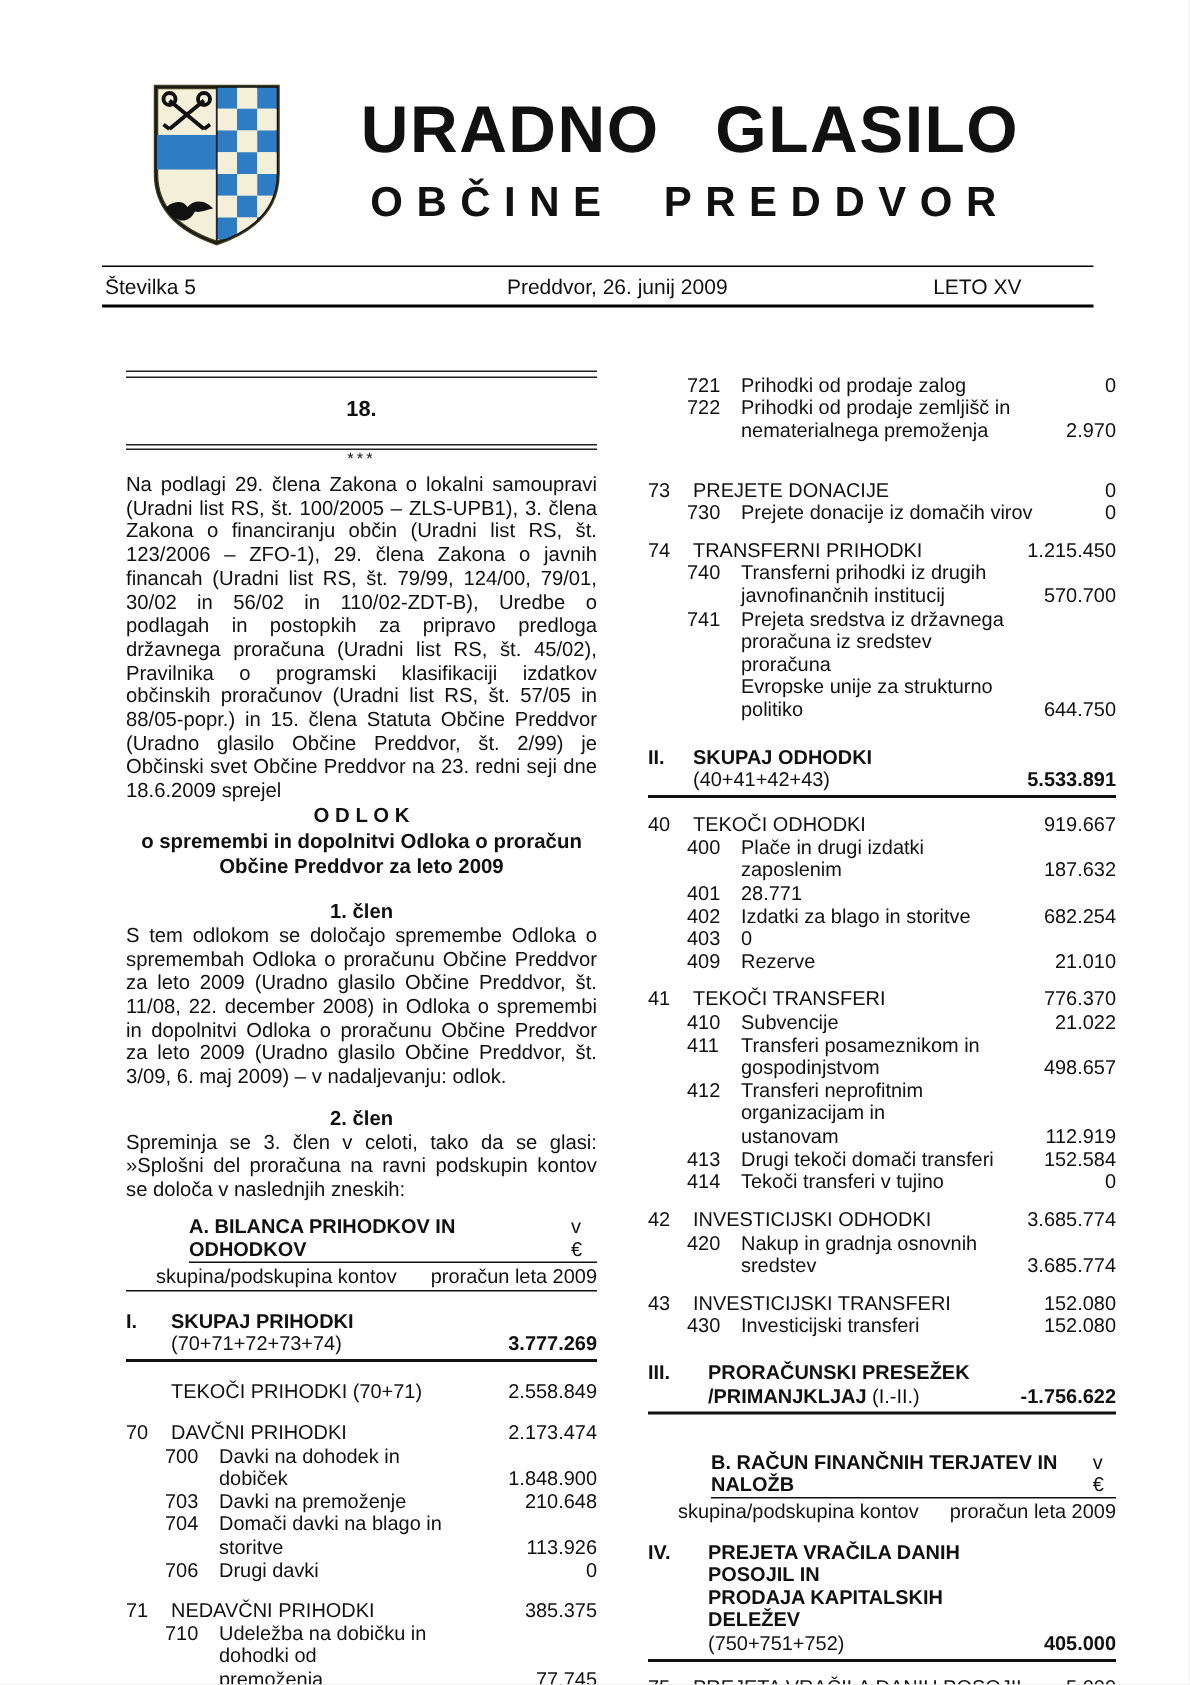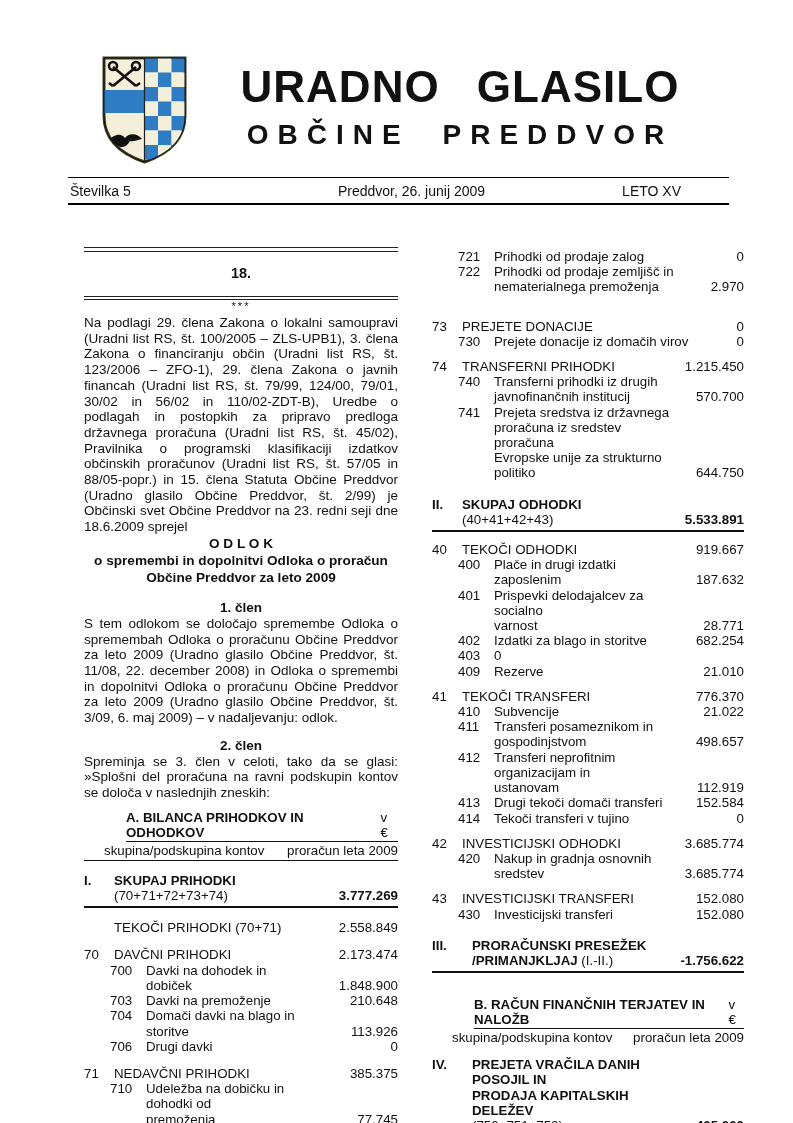--- a/index.html
+++ b/index.html
@@ -259,22 +259,20 @@
           <span class="lbl">TEKOČI ODHODKI</span>
           <span class="val">919.667</span>
         </div>
         <div class="trow sub">
           <span class="code">400</span>
           <span class="lbl">Plače in drugi izdatki zaposlenim</span>
           <span class="val">187.632</span>
         </div>
         <div class="trow sub">
           <span class="code">401</span>
-          <span class="lbl">Prispevki delodajalcev za socialno
-varnost</span>
           <span class="val">28.771</span>
         </div>
         <div class="trow sub">
           <span class="code">402</span>
           <span class="lbl">Izdatki za blago in storitve</span>
           <span class="val">682.254</span>
         </div>
         <div class="trow sub">
           <span class="code">403</span>
           <span class="val">0</span>

